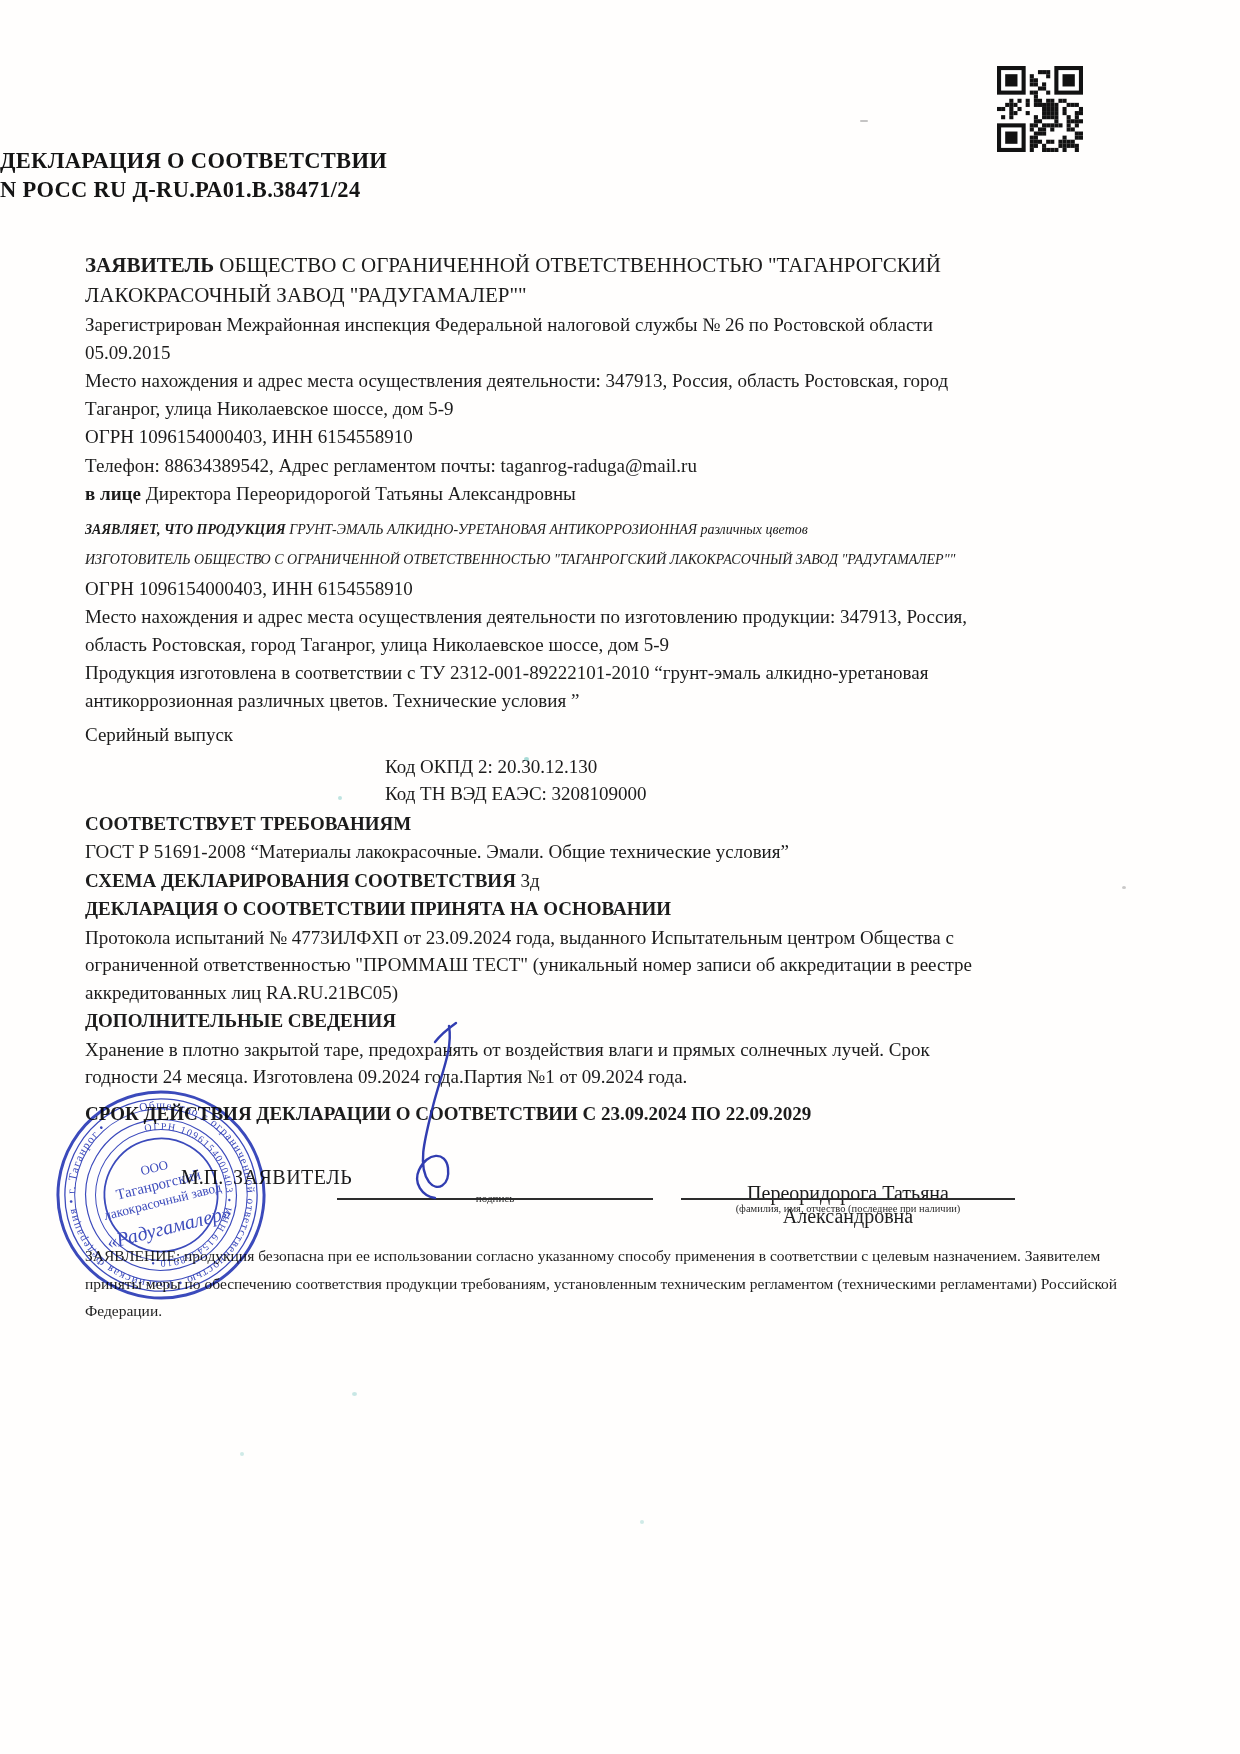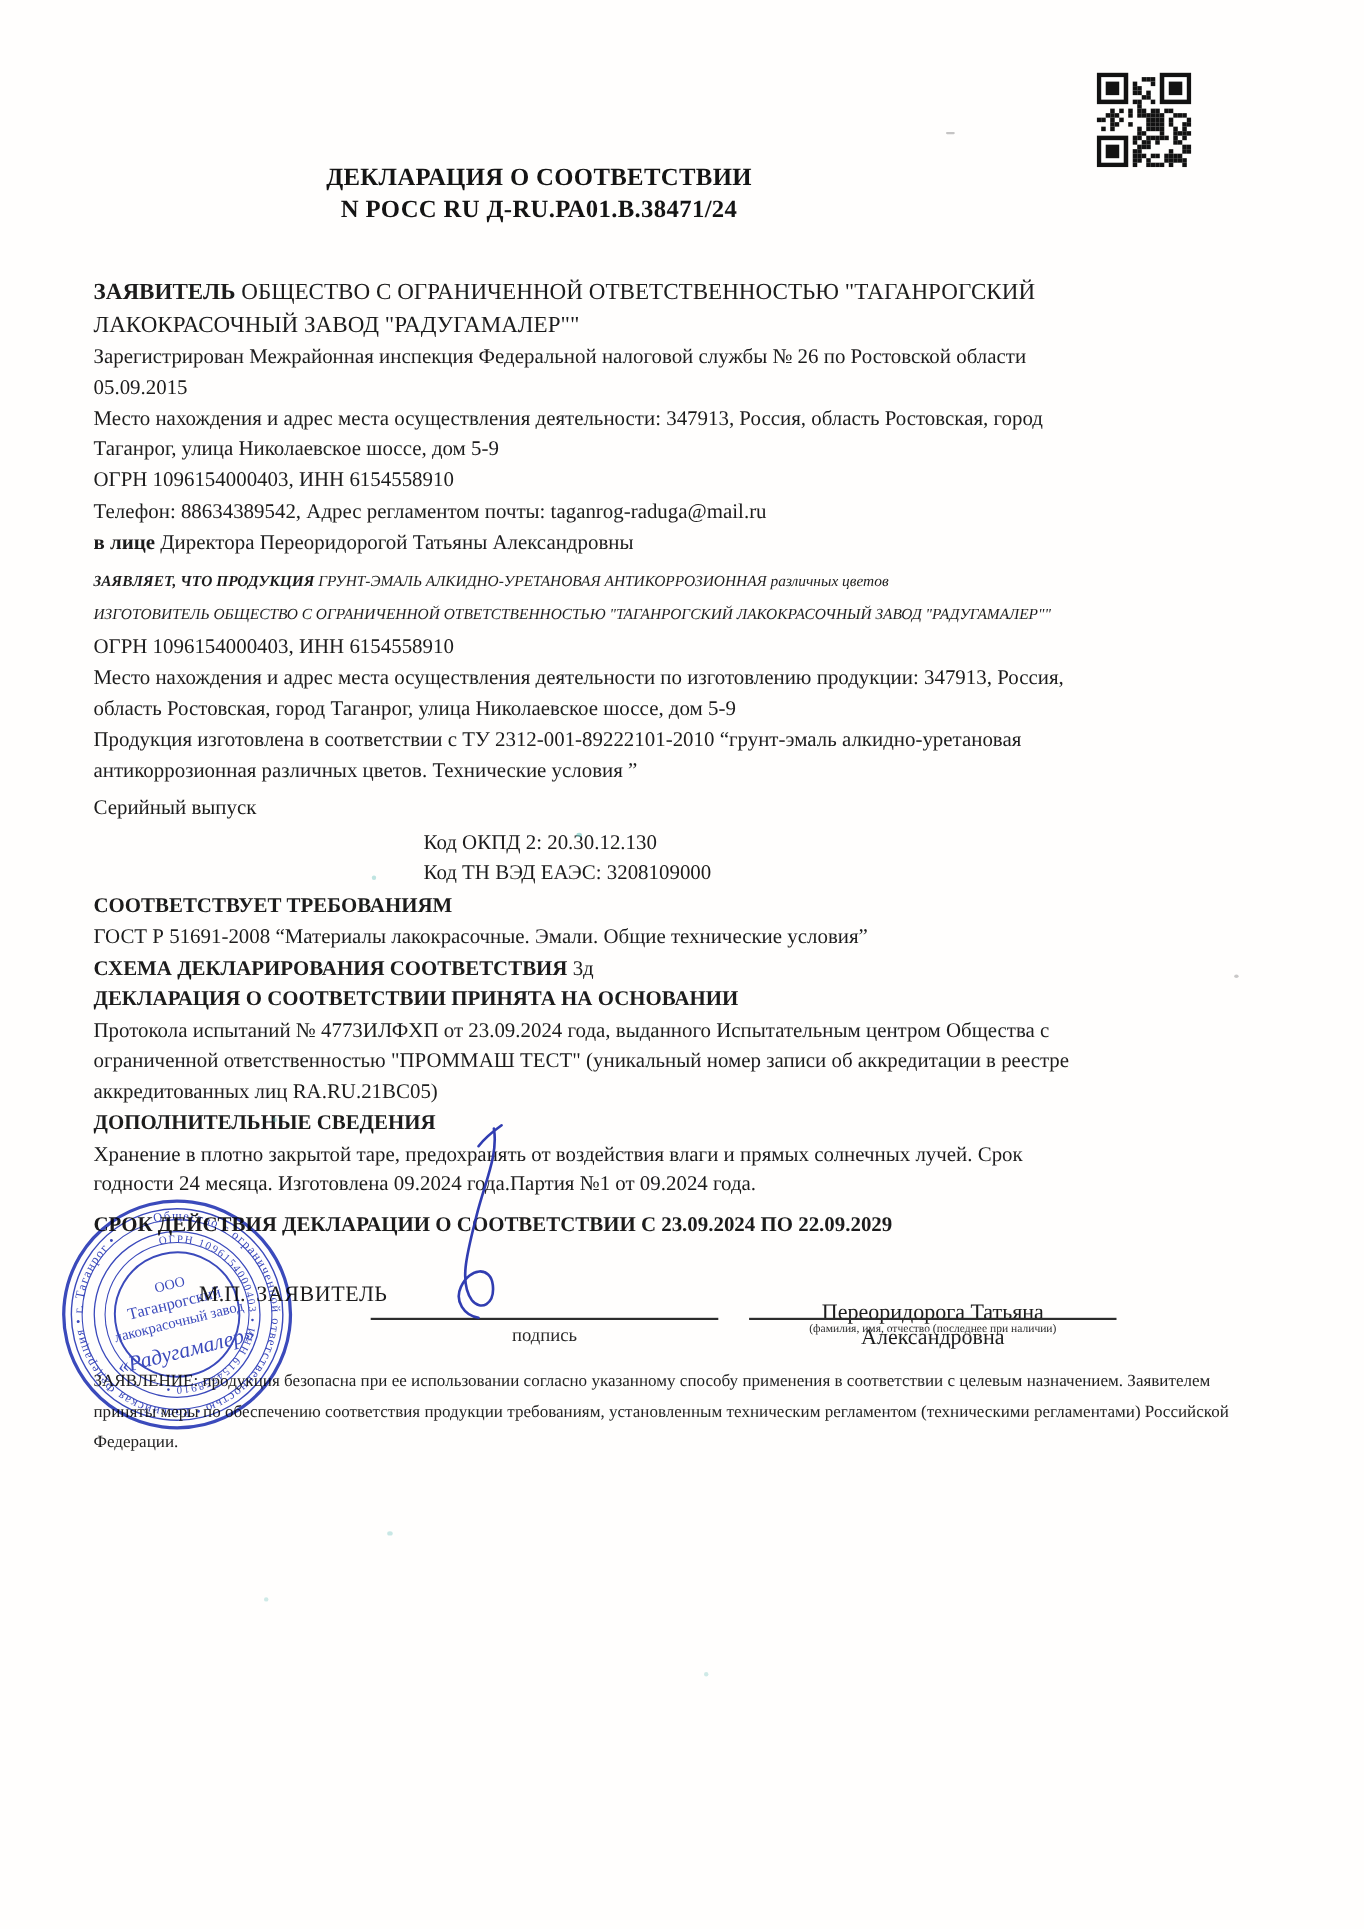--- a/index.html
+++ b/index.html
@@ -4,38 +4,38 @@
 <style>
   html,body{margin:0;padding:0;background:#ffffff;}
   .page{
     position:relative;width:1240px;height:1754px;background:#fffefd;
     font-family:"Liberation Serif","DejaVu Serif",serif;color:#1c1c1c;overflow:hidden;
   }
   
   .qr{position:absolute;left:997px;top:66px;width:86px;height:86px;}
   .qr svg{width:86px;height:86px;display:block;}
   
-  .title{position:absolute;top:146px;left:0;width:980px;text-align:center;
+  .title{position:absolute;top:146px;left:0;width:980px;
     font-weight:bold;font-size:22.5px;line-height:29px;color:#141414;letter-spacing:.3px;}
   
   .body{position:absolute;left:85px;top:250px;width:918px;font-size:19px;line-height:27.5px;}
   .body p{margin:0 0 1px 0;}
   p.lg{font-size:21px;line-height:30px;}
   p.md{font-size:14px;line-height:29px;font-style:italic;}
   .b{font-weight:bold;}
   .gap-top{margin-top:7px !important;}
   .codes{margin:4px 0 2px 300px;line-height:27.5px;}
   .hd{font-weight:bold;margin:0;}
   .validity{font-weight:bold;margin-top:9px !important;font-size:19px;}
   
   .sig-block{position:absolute;left:85px;top:1152px;width:928px;height:80px;font-size:20px;}
   .mp{position:absolute;left:96px;top:14px;}
   .applicant-sign-label{position:absolute;left:148px;top:14px;letter-spacing:.5px;}
   .sig-line1{position:absolute;left:252px;top:46px;width:316px;border-bottom:2.2px solid #2d2d2d;}
-  .sig-caption{position:absolute;left:252px;top:52px;width:316px;text-align:center;font-size:17px;color:#2b2b2b;}
+  .sig-caption{position:absolute;left:252px;top:40px;width:316px;text-align:center;font-size:11px;color:#2b2b2b;}
   .sig-name{position:absolute;left:596px;top:2px;width:334px;text-align:center;margin-top:28px;}
   .sig-line2{position:absolute;left:596px;top:46px;width:334px;border-bottom:2.2px solid #2d2d2d;}
   .name-caption{position:absolute;left:596px;top:51px;width:334px;text-align:center;font-size:10.5px;color:#2b2b2b;}
   
   .footer{position:absolute;left:85px;top:1242px;width:1062px;font-size:15.5px;line-height:27.5px;color:#222;}
   
   .stamp{position:absolute;left:52px;top:1086px;width:218px;height:218px;opacity:.92;mix-blend-mode:multiply;}
   
   .autograph{position:absolute;left:355px;top:1018px;width:170px;height:195px;opacity:.95;}
   

